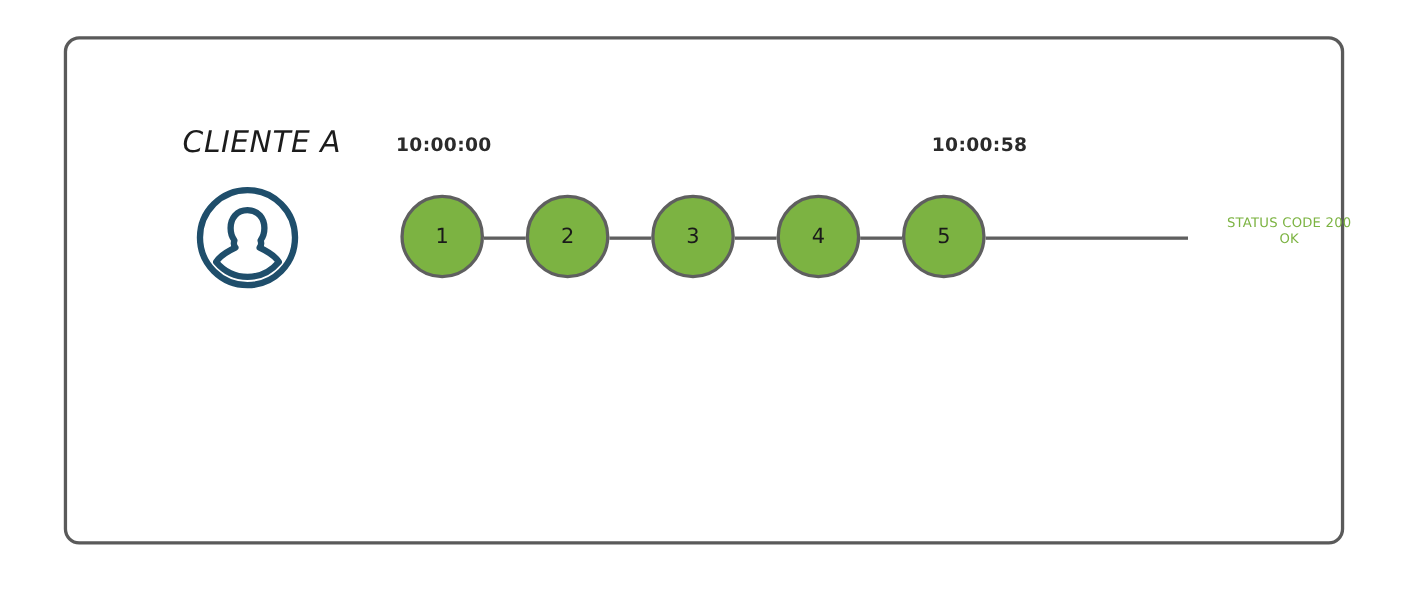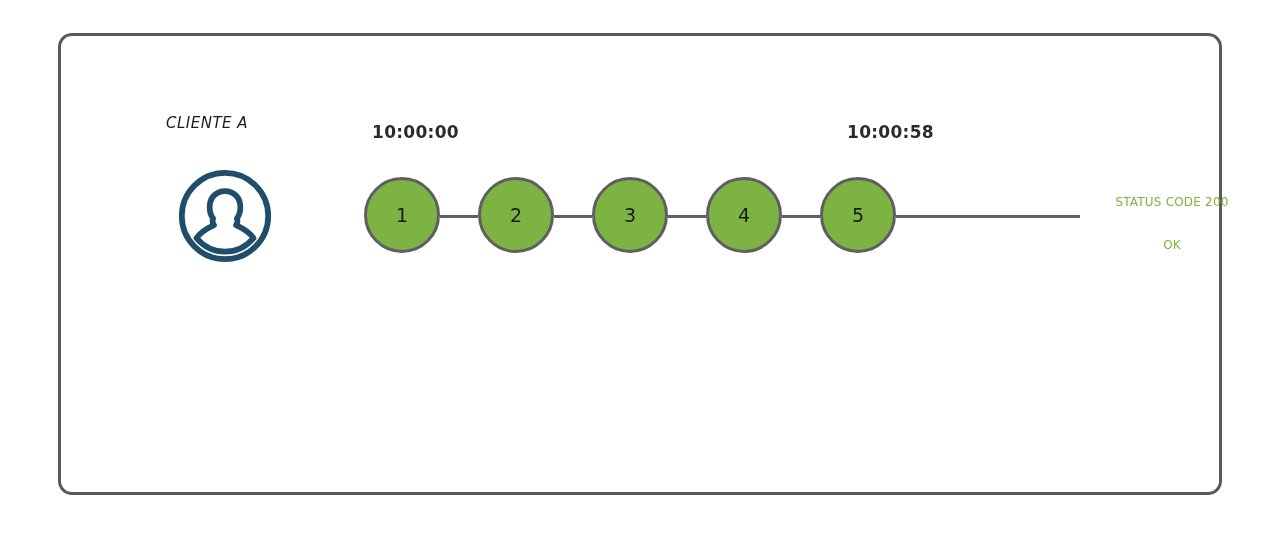--- a/index.html
+++ b/index.html
@@ -43,21 +43,21 @@
   }
   .row-a { top: 0; }
   .row-b { top: 212px; }
 
   
   .client-label {
     position: absolute;
     left: 105px;
     top: 78px;
     font-family: "DejaVu Sans", sans-serif;
-    font-size: 15px;
+    font-size: 27px;
     font-weight: 400;
     font-style: italic;
     letter-spacing: 0.5px;
     color: #1c1c1c;
     white-space: nowrap;
   }
 
   
   .avatar {
     position: absolute;
@@ -70,21 +70,21 @@
   
   .ts {
     position: absolute;
     font-family: "DejaVu Sans", sans-serif;
     font-size: 17px;
     font-weight: bold;
     color: #2b2b2b;
     white-space: nowrap;
     letter-spacing: 0.3px;
   }
-  .ts-a-start { left: 311px; top: 86px; }
+  .ts-a-start { left: 299px; top: 86px; }
   .ts-a-end   { left: 786px; top: 86px; }
 
   
   .chain {
     position: absolute;
     left: 0;
     top: 141px;
     height: 80px;
   }
   .row-b .chain { top: 363px; }
@@ -124,21 +124,21 @@
   
   .status {
     position: absolute;
     font-family: "DejaVu Sans", sans-serif;
     font-size: 12px;
     line-height: 1.22;
     white-space: nowrap;
     letter-spacing: 0.2px;
   }
   .status .l1 { display: block; }
-  .status .l2 { display: block; margin-top: 28px; }
+  .status .l2 { display: block; }
   .status-ok {
     left: 1026px;
     top: 159px;
     color: #7cb342;
     text-align: center;
     width: 170px;
   }
 </style>
 </head>
 <body>

